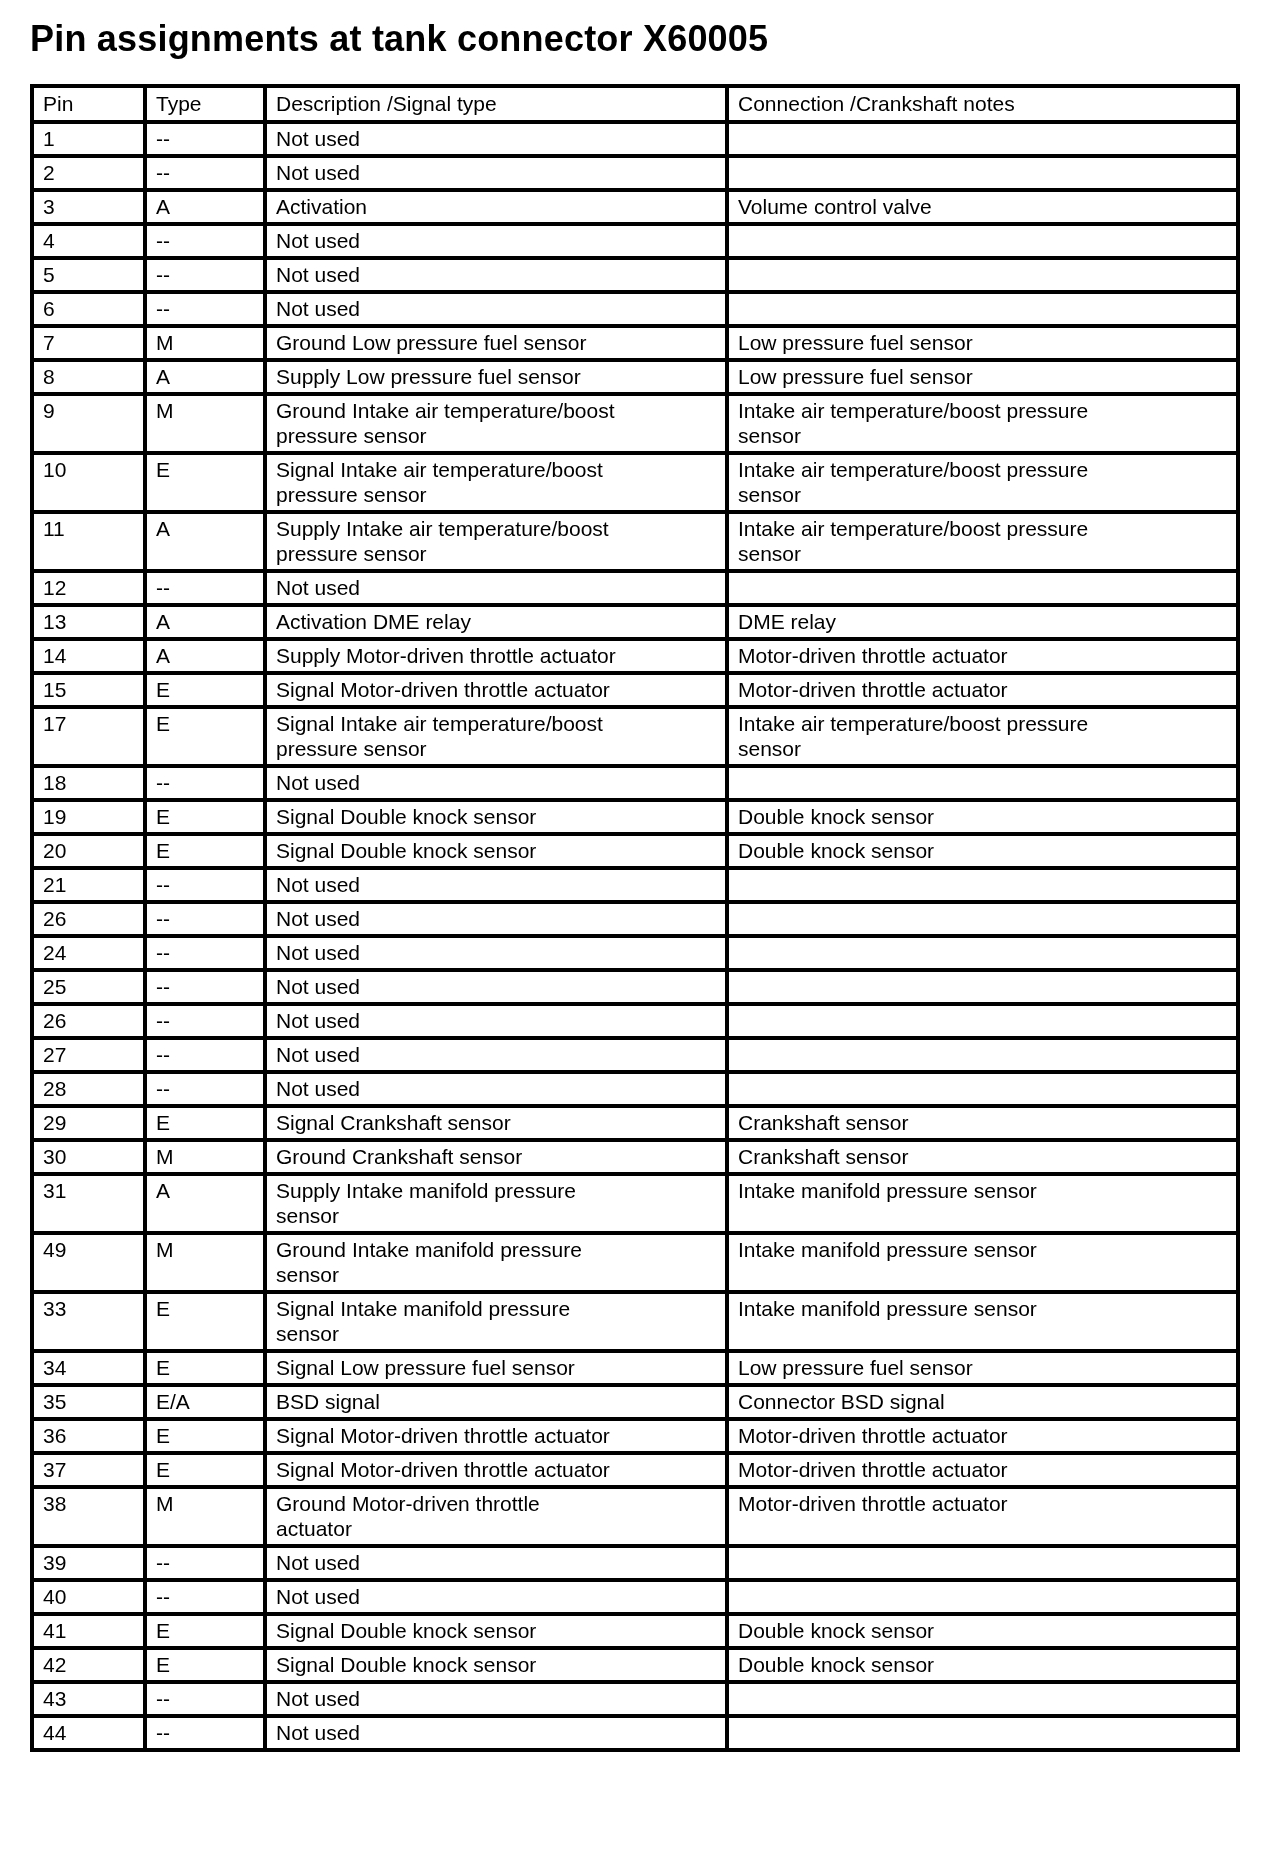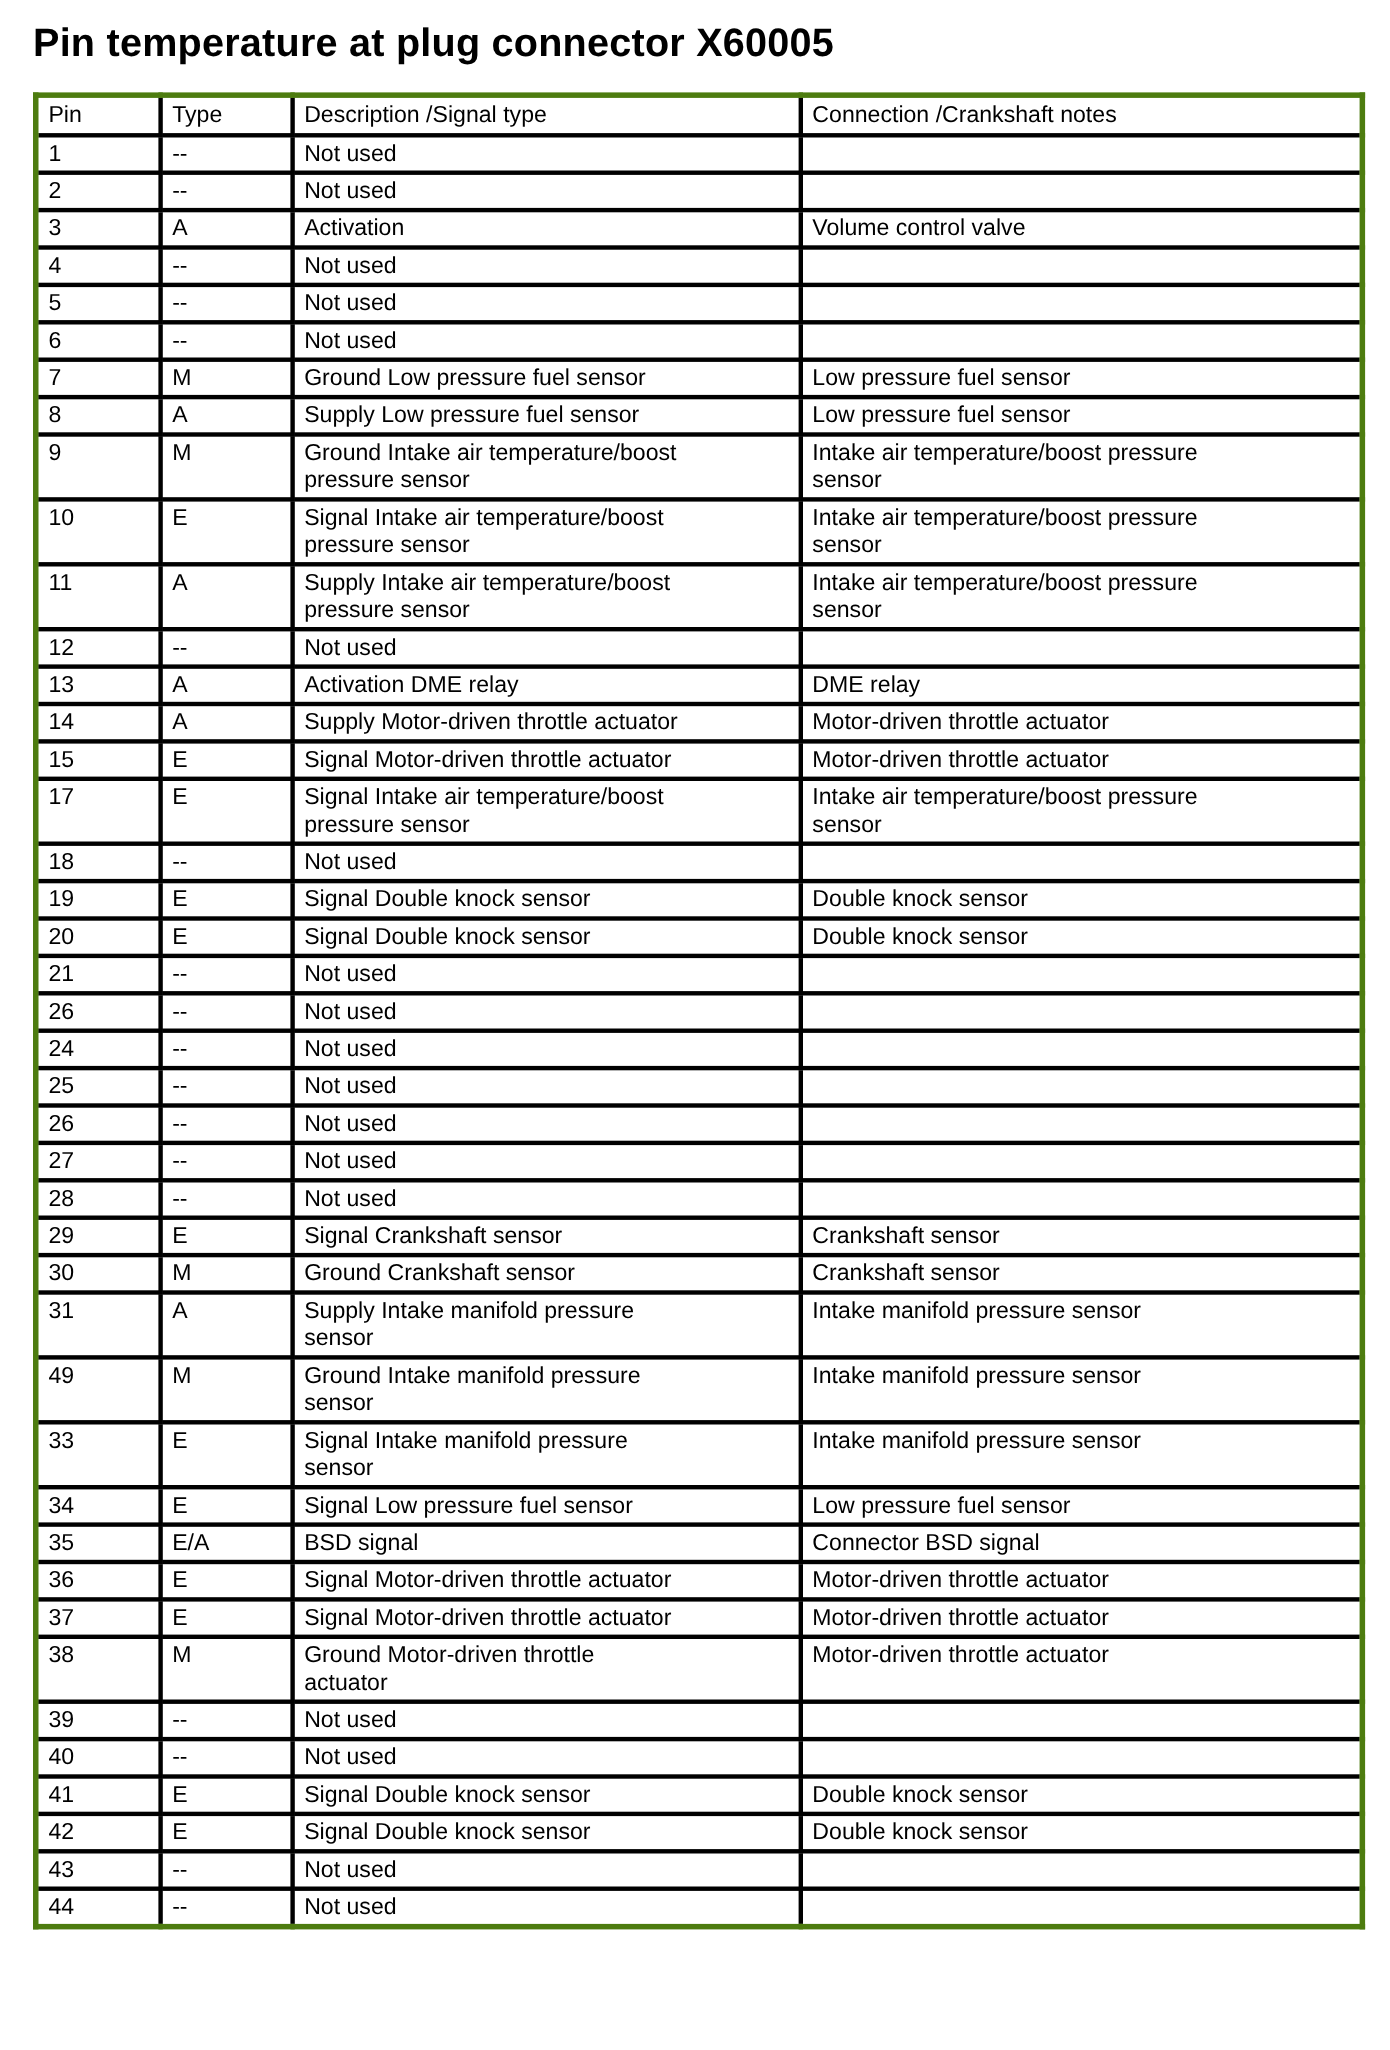--- a/index.html
+++ b/index.html
@@ -21,21 +21,21 @@
     font-size: 36px;
     font-weight: bold;
     letter-spacing: 0.2px;
     margin: 8px 0 24px 0;
     white-space: nowrap;
   }
   table.pin-table {
     border-collapse: collapse;
     table-layout: fixed;
     width: 1206px;
-    border: 5px solid #4d7c0f;
+    border: 3px solid #4d7c0f;
   }
   table.pin-table th,
   table.pin-table td {
     border: 4px solid #000000;
     font-size: 21px;
     line-height: 25px;
     font-weight: normal;
     text-align: left;
     vertical-align: top;
     padding: 2px 8px 3px 9px;
@@ -49,21 +49,21 @@
   }
   col.c-pin  { width: 113px; }
   col.c-type { width: 120px; }
   col.c-desc { width: 462px; }
   col.c-conn { width: 511px; }
 </style>
 </head>
 <body>
 
 <div class="page">
-  <h1 class="page-title">Pin temperature at plug connector X60005</h1>
+  <h1 class="page-title">Pin assignments at tank connector X60005</h1>
 
   <table class="pin-table">
     <colgroup>
       <col class="c-pin">
       <col class="c-type">
       <col class="c-desc">
       <col class="c-conn">
     </colgroup>
     <thead>
       <tr>

